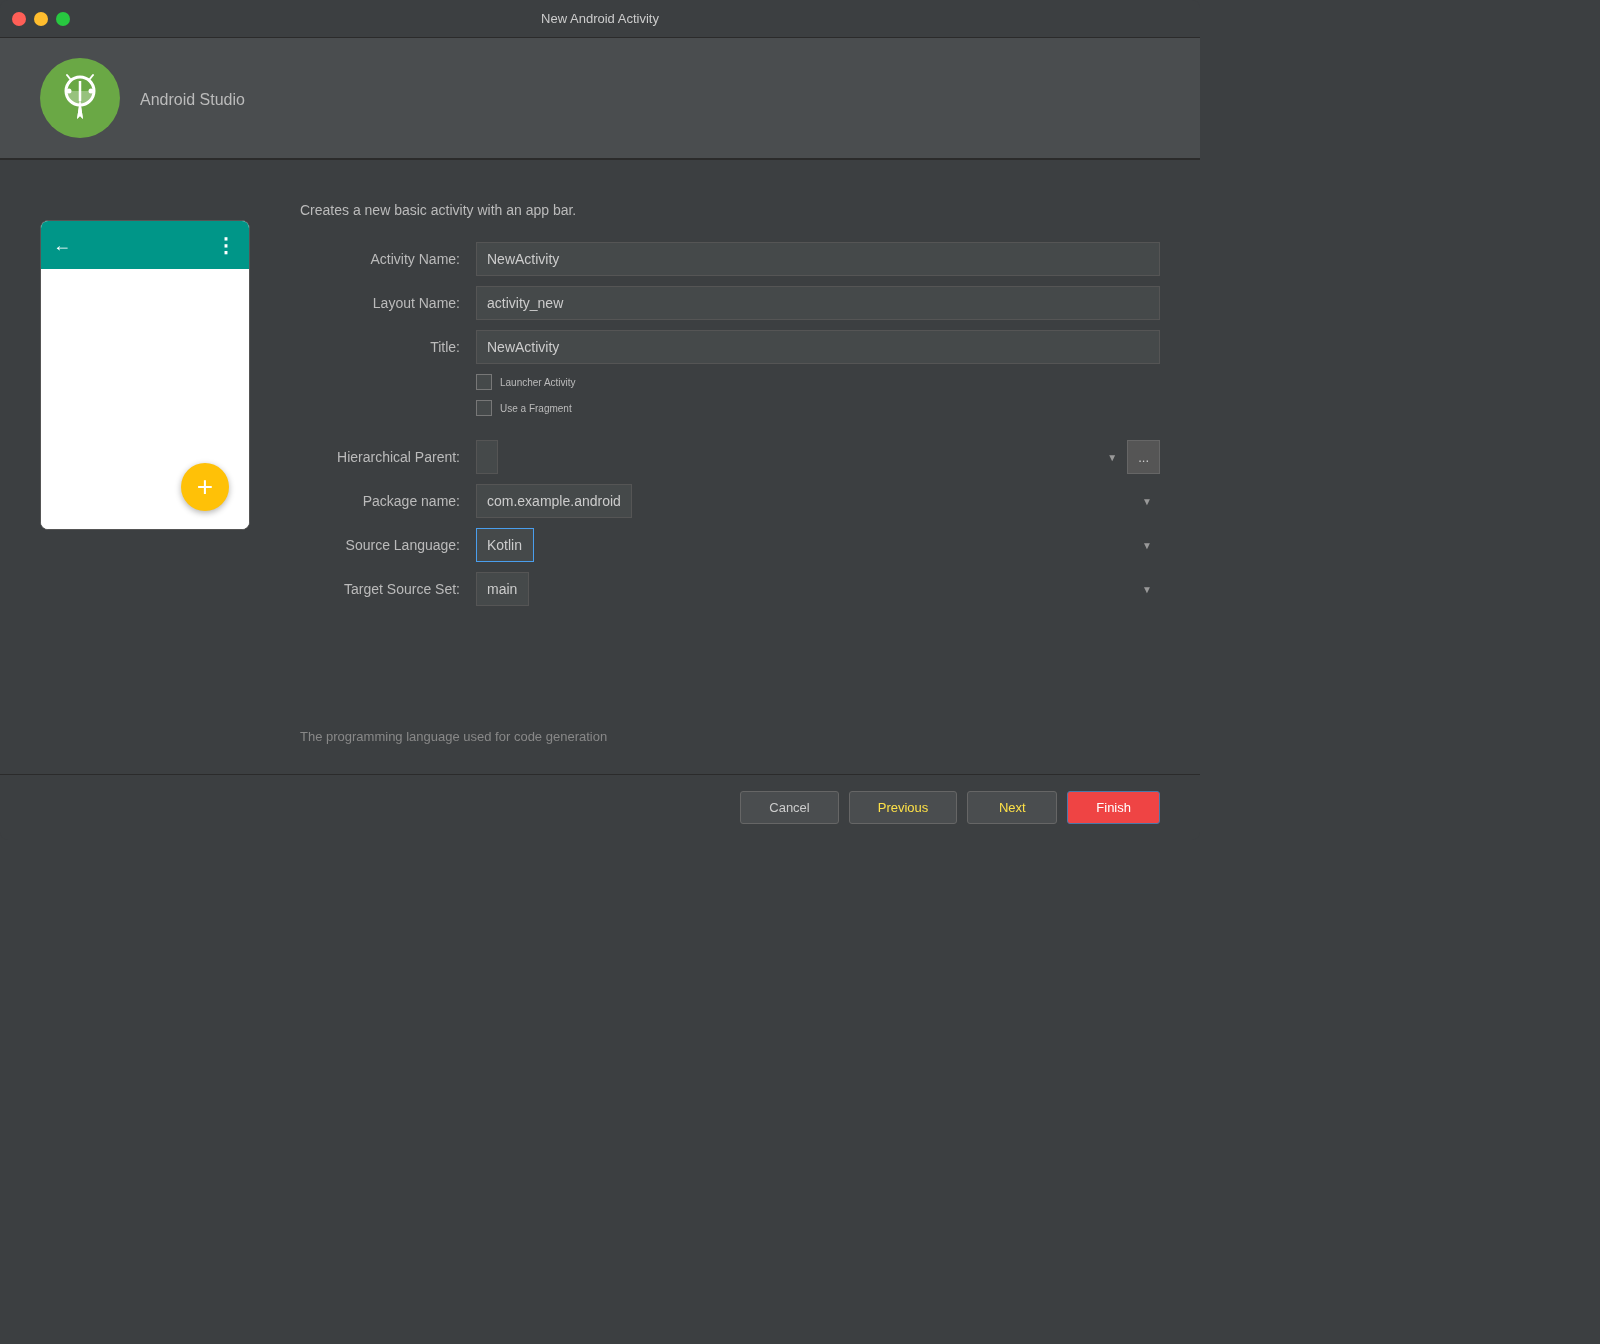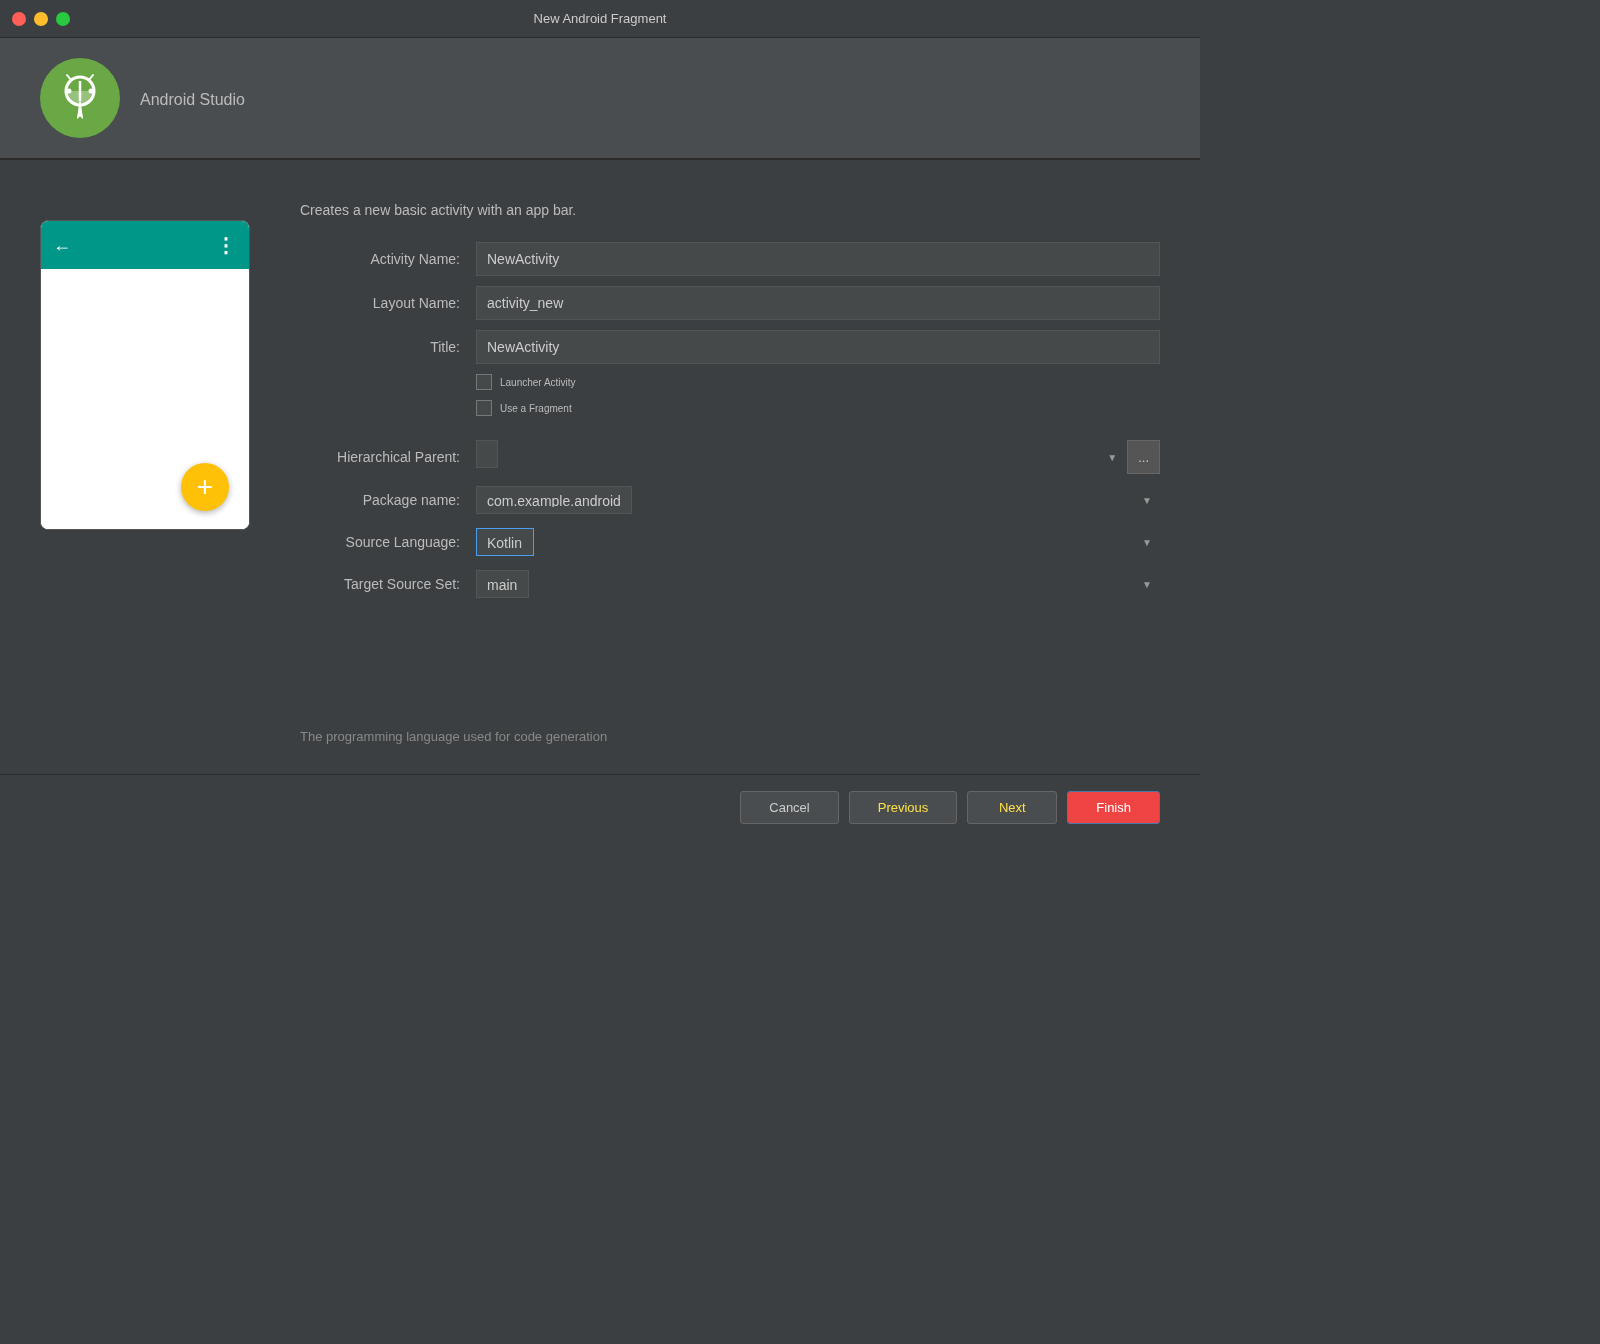--- a/index.html
+++ b/index.html
@@ -213,21 +213,21 @@
       flex: 1;
     }
     .form-select {
       flex: 1;
       background: #45494a;
       border: 1px solid #555;
       color: #cccccc;
       padding: 6px 10px;
       font-size: 14px;
       outline: none;
-      height: 28px;
+      height: 34px;
       appearance: none;
       -webkit-appearance: none;
       cursor: pointer;
     }
     .select-wrapper {
       position: relative;
       flex: 1;
     }
     .select-wrapper::after {
       content: '▼';
@@ -288,21 +288,21 @@
   </style>
 </head>
 <body>
 
 <div class="title-bar">
   <div class="title-bar-buttons">
     <button class="tb-btn tb-close"></button>
     <button class="tb-btn tb-min"></button>
     <button class="tb-btn tb-max"></button>
   </div>
-  <span class="title-bar-title">New Android Fragment</span>
+  <span class="title-bar-title">New Android Activity</span>
 </div>
 
 <div class="header-section">
   <div class="android-logo">
     <svg width="50" height="55" viewBox="0 0 50 55">
 
       <circle cx="25" cy="20" r="14" fill="none" stroke="white" stroke-width="3"></circle>
       <circle cx="14" cy="20" r="2.5" fill="white"></circle>
       <circle cx="36" cy="20" r="2.5" fill="white"></circle>
       <line x1="16" y1="9" x2="12" y2="4" stroke="white" stroke-width="2" stroke-linecap="round"></line>

